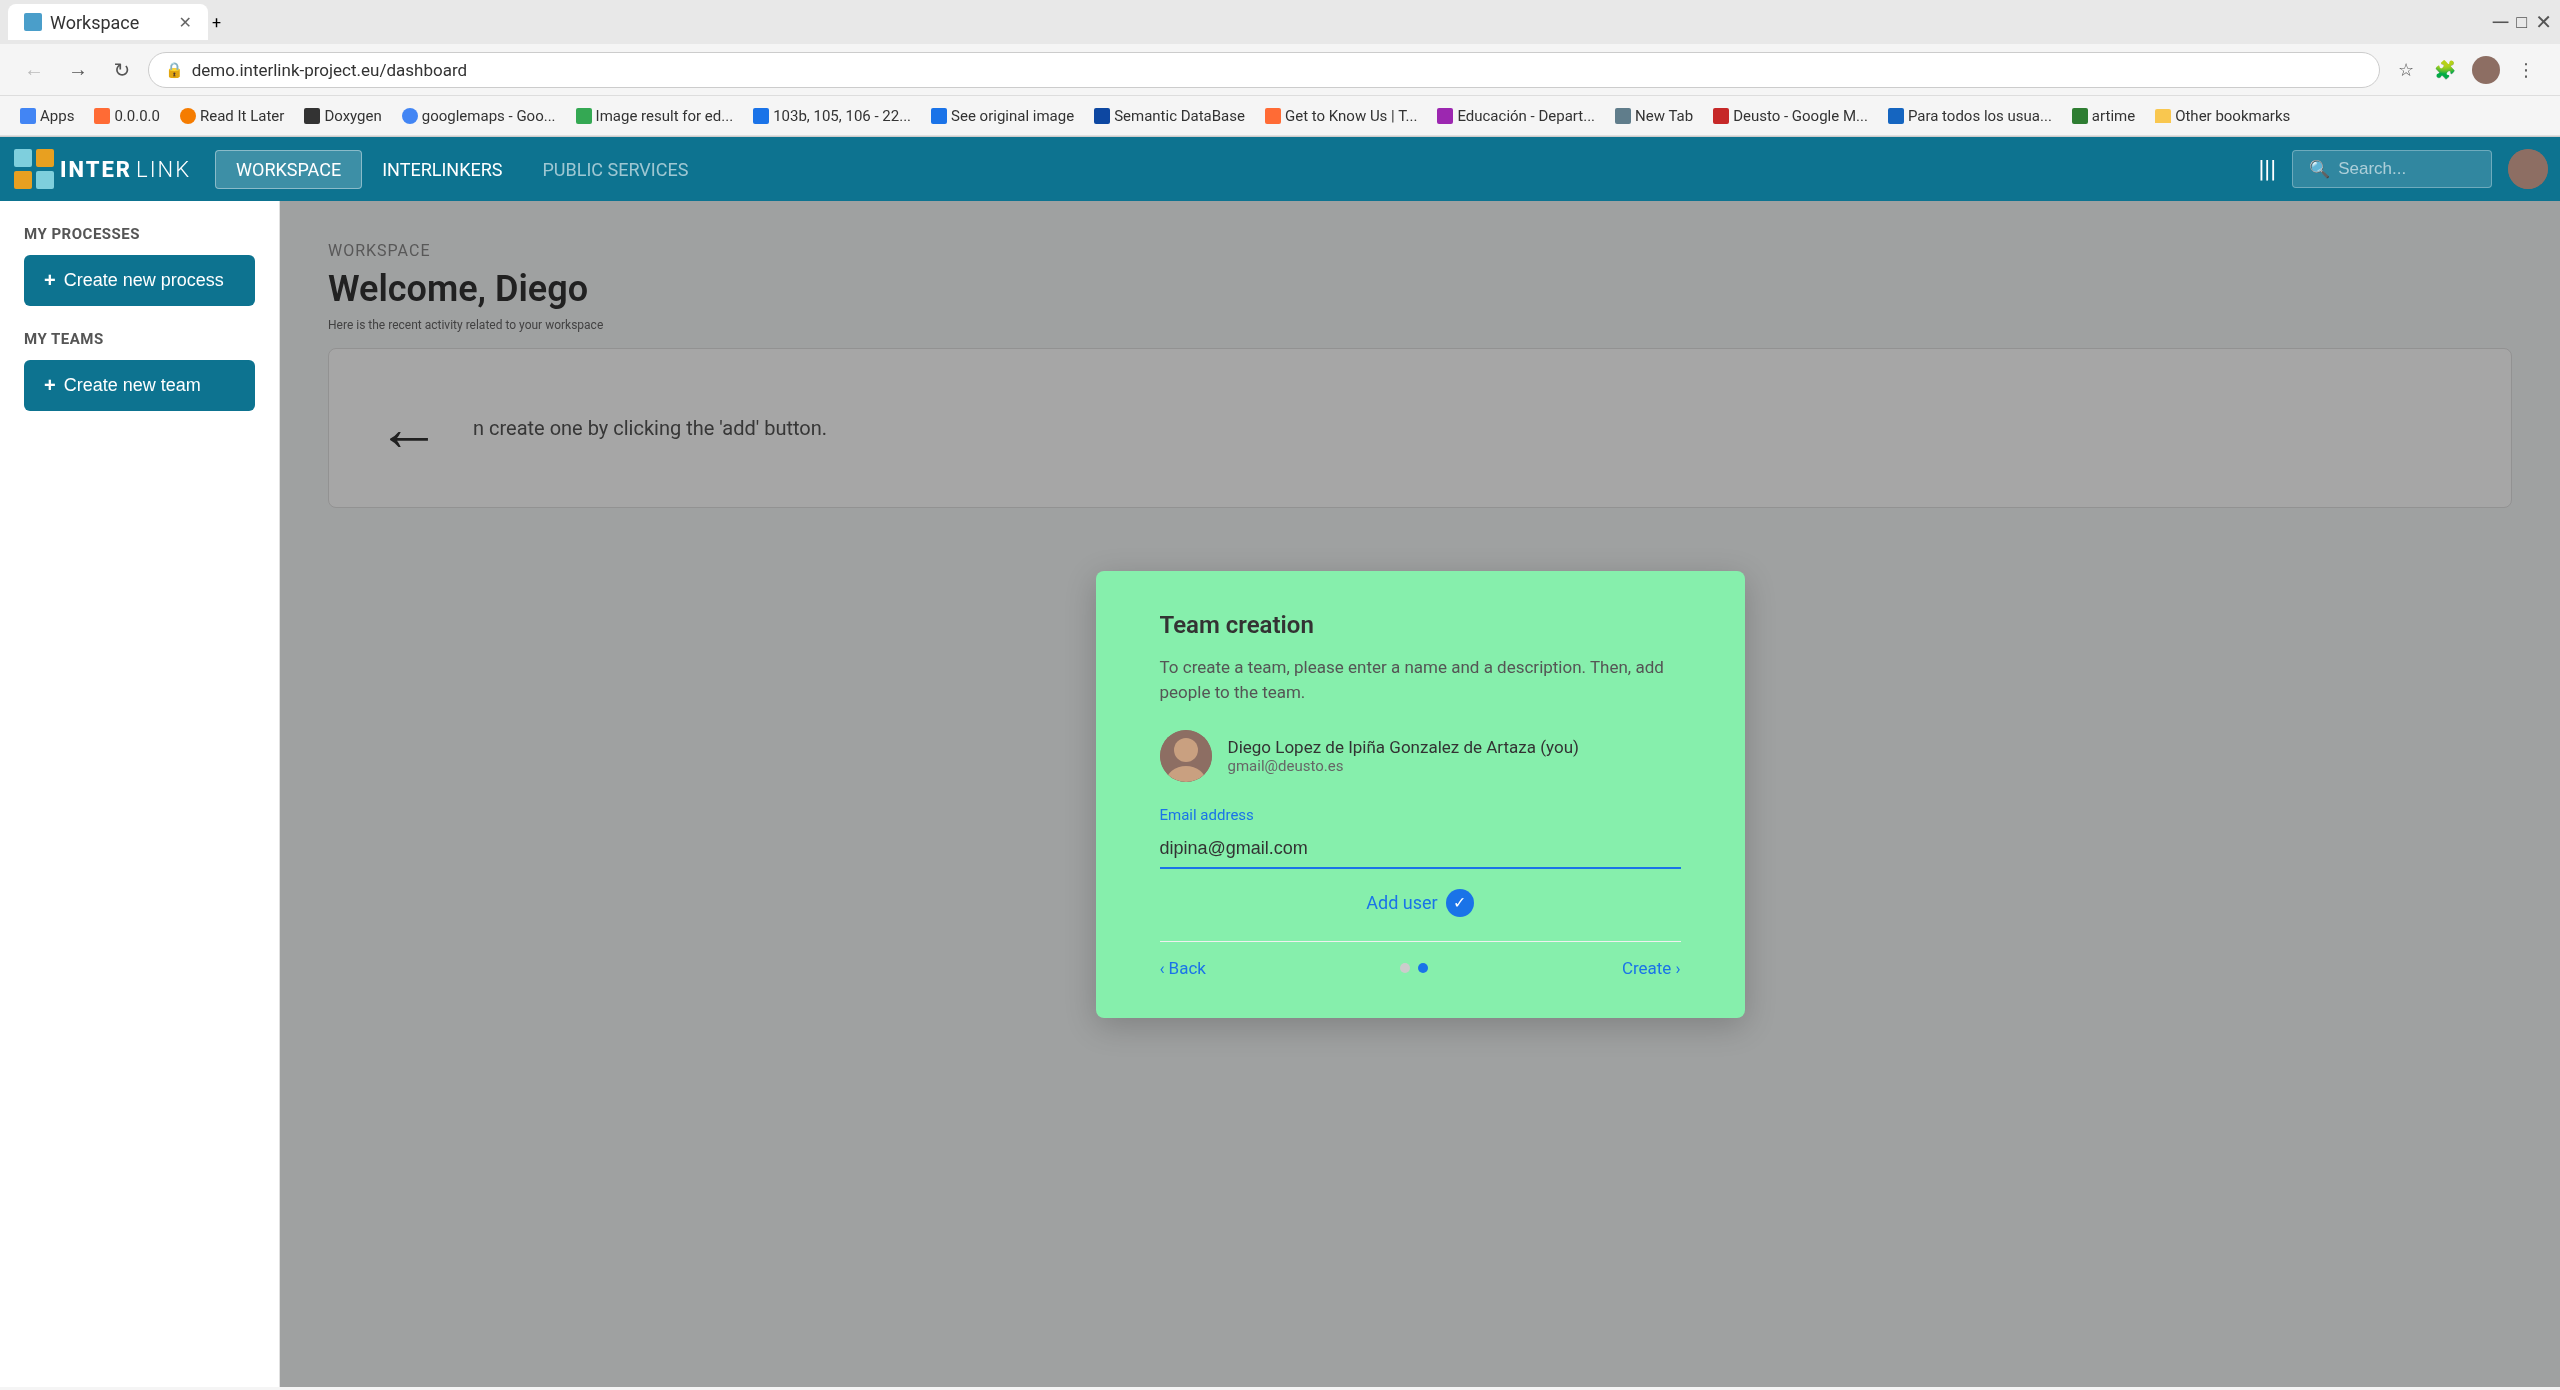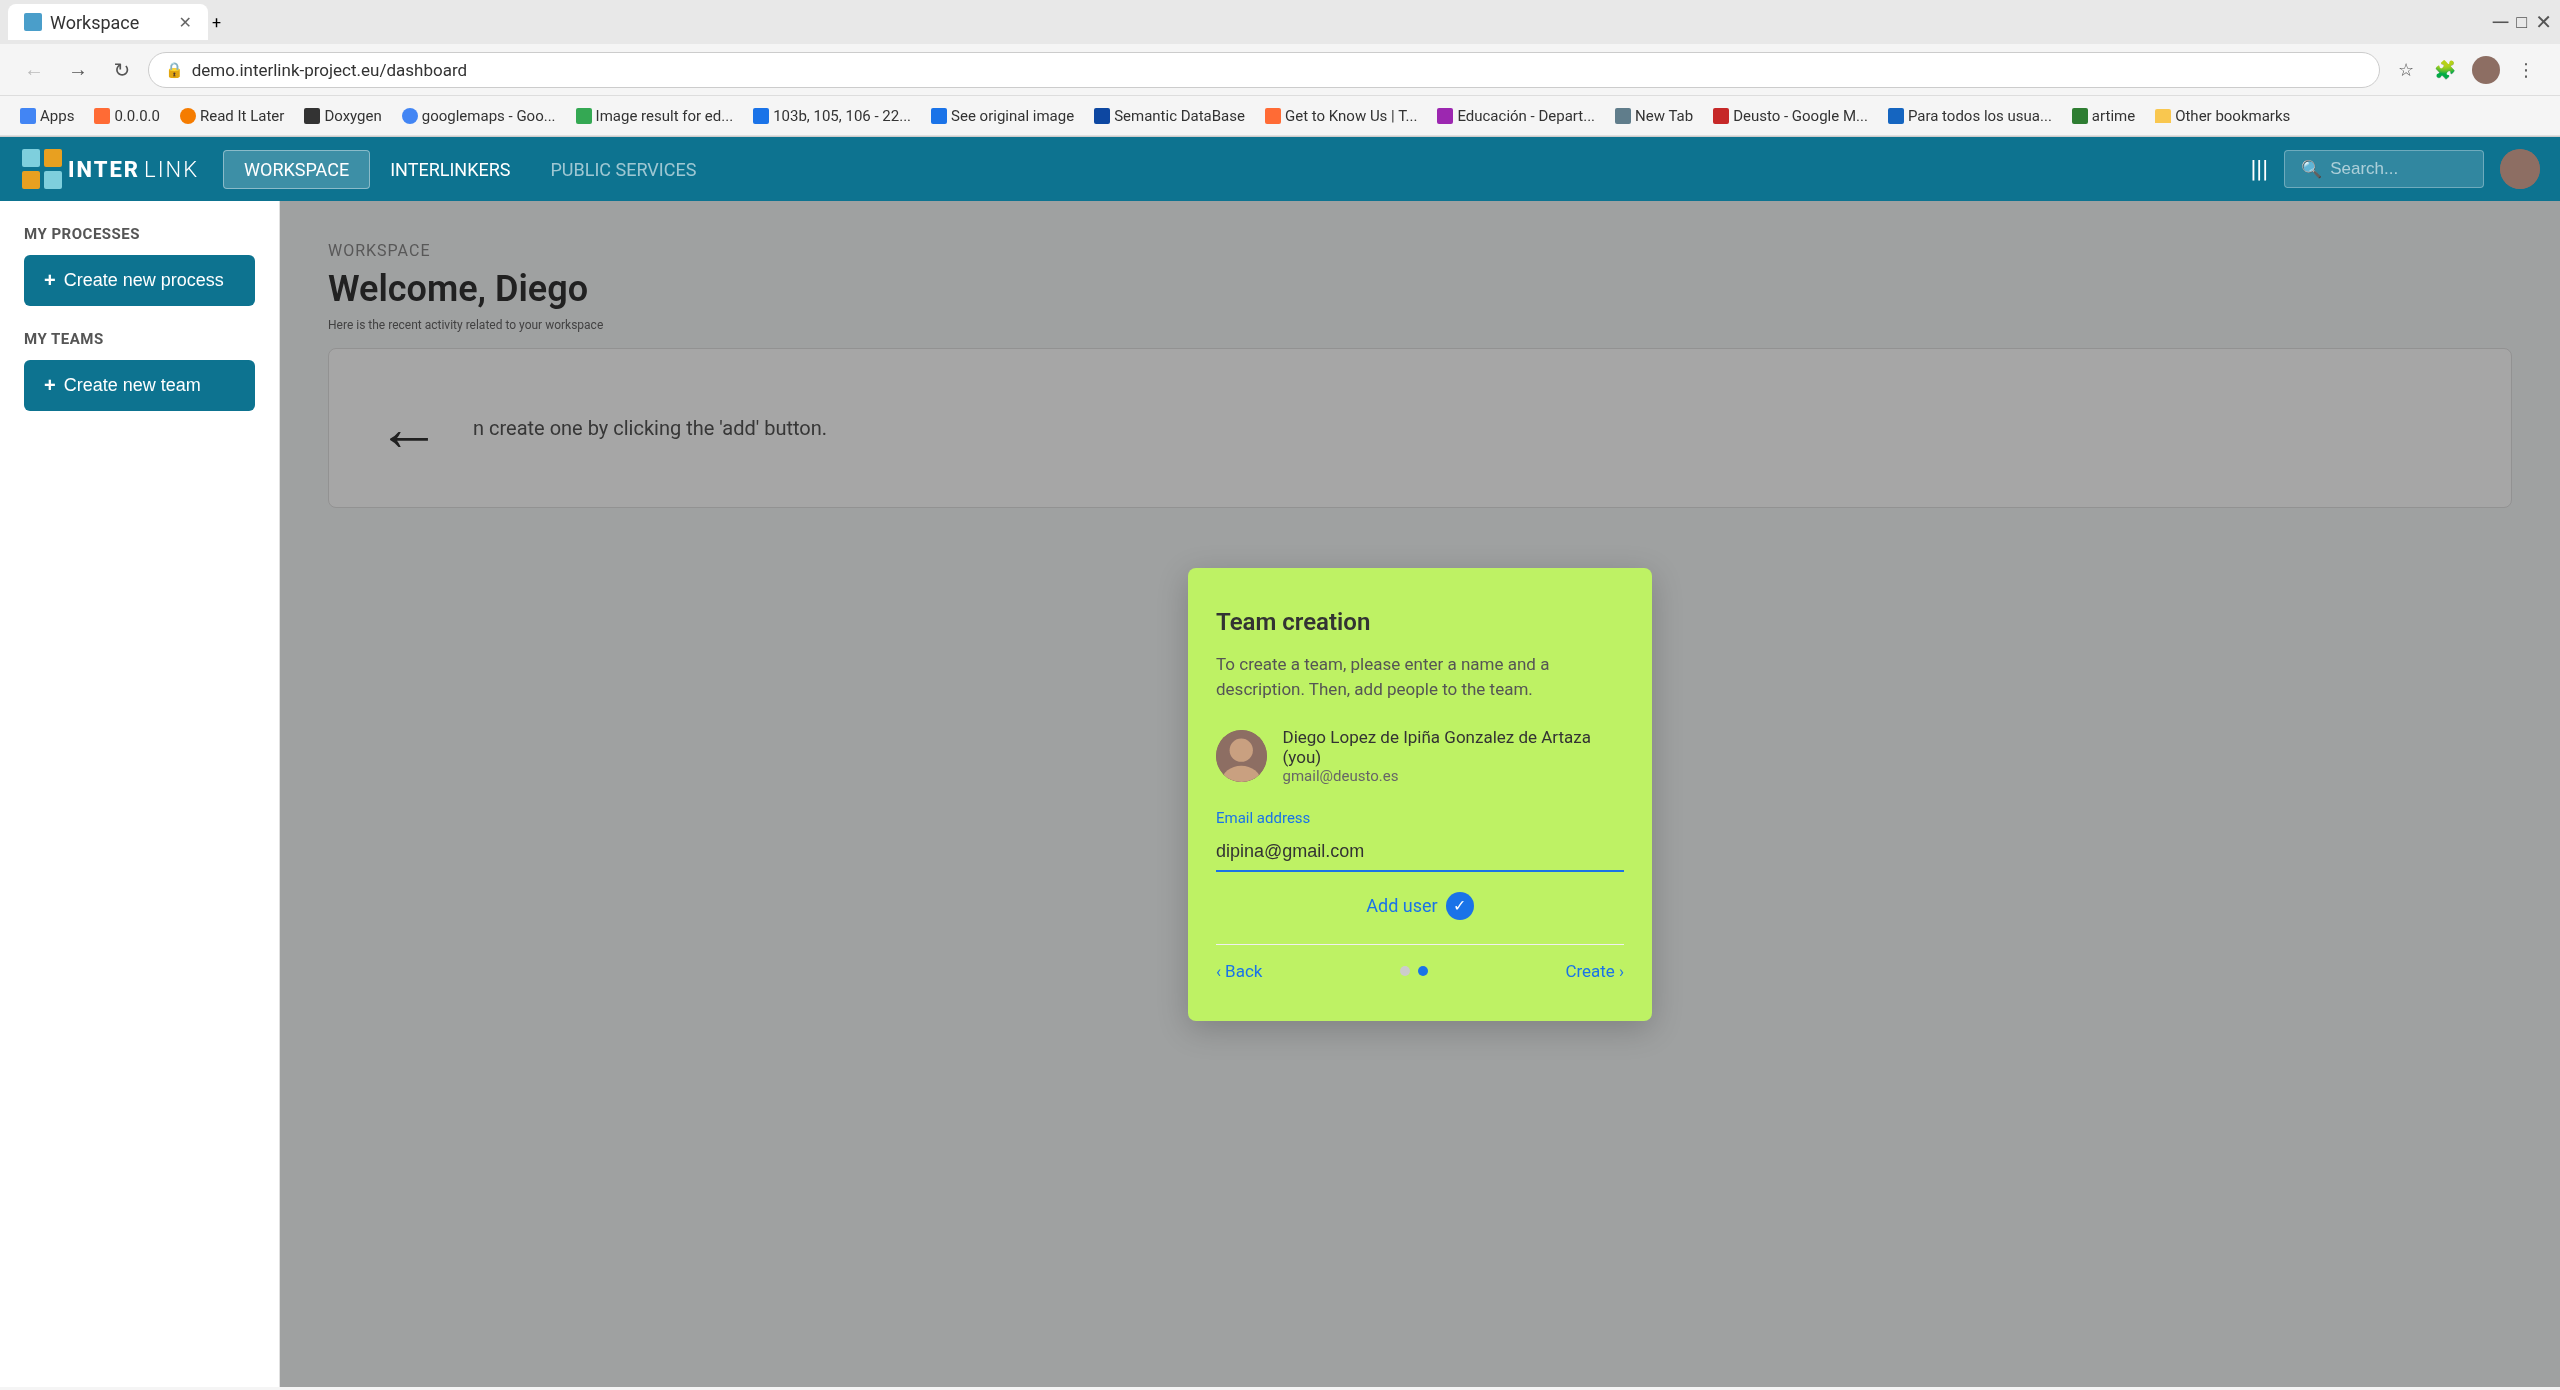--- a/index.html
+++ b/index.html
@@ -33,21 +33,21 @@
     .favicon-edu { background: #9c27b0; }
     .favicon-new { background: #607d8b; }
     .favicon-deusto { background: #c62828; }
     .favicon-para { background: #1565c0; }
     .favicon-artime { background: #2e7d32; }
 
     
     .app { width: 2560px; height: 1250px; display: flex; flex-direction: column; }
 
     
-    .top-nav { background: #0d7390; height: 64px; display: flex; align-items: center; padding: 0 20px; gap: 0; }
+    .top-nav { background: #0d7390; height: 64px; display: flex; align-items: center; padding: 0 12px; gap: 0; }
     .logo { display: flex; align-items: center; gap: 4px; margin-right: 24px; }
     .logo-icon { width: 44px; height: 44px; }
     .nav-item { padding: 8px 20px; color: white; font-size: 18px; cursor: pointer; border-radius: 4px; }
     .nav-item.active { background: rgba(255,255,255,0.2); border: 1px solid rgba(255,255,255,0.4); border-radius: 4px; }
     .nav-spacer { flex: 1; }
     .nav-search { background: rgba(255,255,255,0.15); border: 1px solid rgba(255,255,255,0.3); border-radius: 4px; padding: 8px 16px; color: white; font-size: 17px; width: 200px; display: flex; align-items: center; gap: 8px; }
     .nav-search input { background: none; border: none; outline: none; color: white; font-size: 17px; width: 140px; }
     .nav-search input::placeholder { color: rgba(255,255,255,0.6); }
     .nav-avatar { width: 40px; height: 40px; border-radius: 50%; background: #8d6e63; overflow: hidden; margin-left: 16px; }
     .nav-bars { color: white; font-size: 24px; margin-right: 16px; cursor: pointer; }
@@ -66,21 +66,21 @@
     .breadcrumb { font-size: 16px; color: #888; text-transform: uppercase; letter-spacing: 1px; margin-bottom: 8px; }
     .welcome-title { font-size: 36px; font-weight: 600; color: #333; margin-bottom: 8px; }
     .welcome-subtitle { font-size: 12px; color: #666; margin-bottom: 16px; }
 
     .activity-box { background: white; border: 1px solid #e0e0e0; border-radius: 8px; padding: 40px 48px; display: flex; align-items: center; gap: 32px; min-height: 160px; }
     .back-arrow { font-size: 64px; color: #333; font-weight: bold; }
     .activity-text { font-size: 20px; color: #555; }
 
     
     .modal-overlay { position: absolute; top: 0; left: 0; right: 0; bottom: 0; background: rgba(0,0,0,0.35); display: flex; align-items: center; justify-content: center; z-index: 100; }
-    .modal { background: #bef264; border-radius: 8px; width: 464px; padding: 40px 28px; box-shadow: 0 8px 32px rgba(0,0,0,0.2); }
+    .modal { background: #86efac; border-radius: 8px; width: 649px; padding: 40px 64px; box-shadow: 0 8px 32px rgba(0,0,0,0.2); }
     .modal-title { font-size: 24px; font-weight: 600; color: #333; margin-bottom: 16px; }
     .modal-description { font-size: 17px; color: #555; margin-bottom: 24px; line-height: 1.5; }
     .user-card { display: flex; align-items: center; gap: 16px; margin-bottom: 24px; }
     .user-avatar { width: 52px; height: 52px; border-radius: 50%; background: #8d6e63; overflow: hidden; display: flex; align-items: center; justify-content: center; color: white; font-size: 20px; }
     .user-info .user-name { font-size: 17px; font-weight: 400; color: #333; }
     .user-info .user-email { font-size: 15px; color: #666; }
     .form-field { margin-bottom: 20px; }
     .form-label { font-size: 15px; color: #1a73e8; margin-bottom: 6px; display: block; }
     .form-input { width: 100%; border: none; border-bottom: 2px solid #1a73e8; padding: 8px 0; font-size: 18px; color: #333; outline: none; background: transparent; }
     .add-user-btn { display: flex; align-items: center; gap: 8px; color: #1a73e8; font-size: 18px; cursor: pointer; margin: 16px auto; justify-content: center; }

